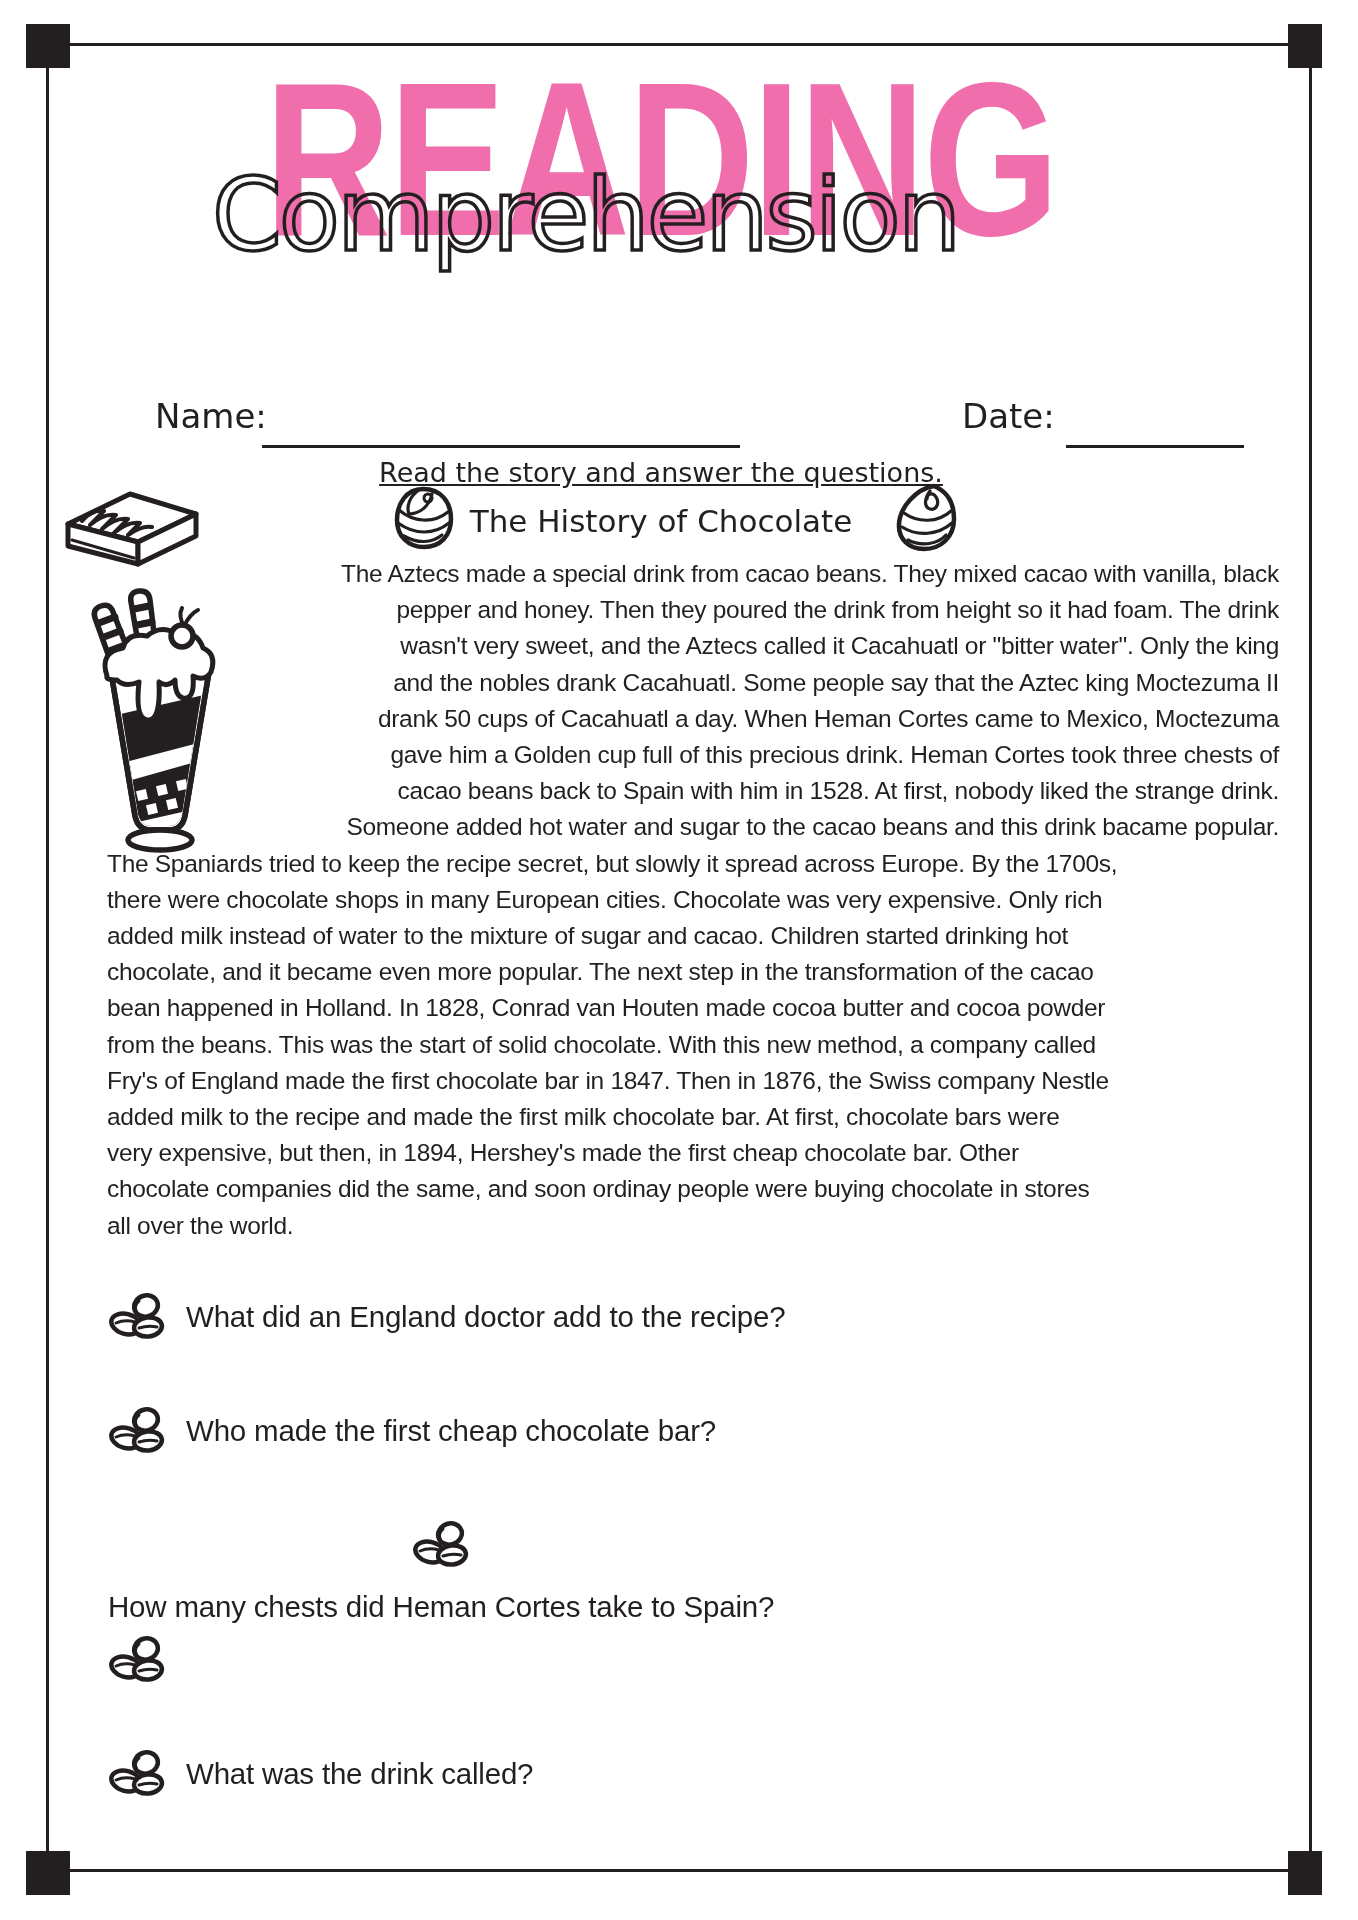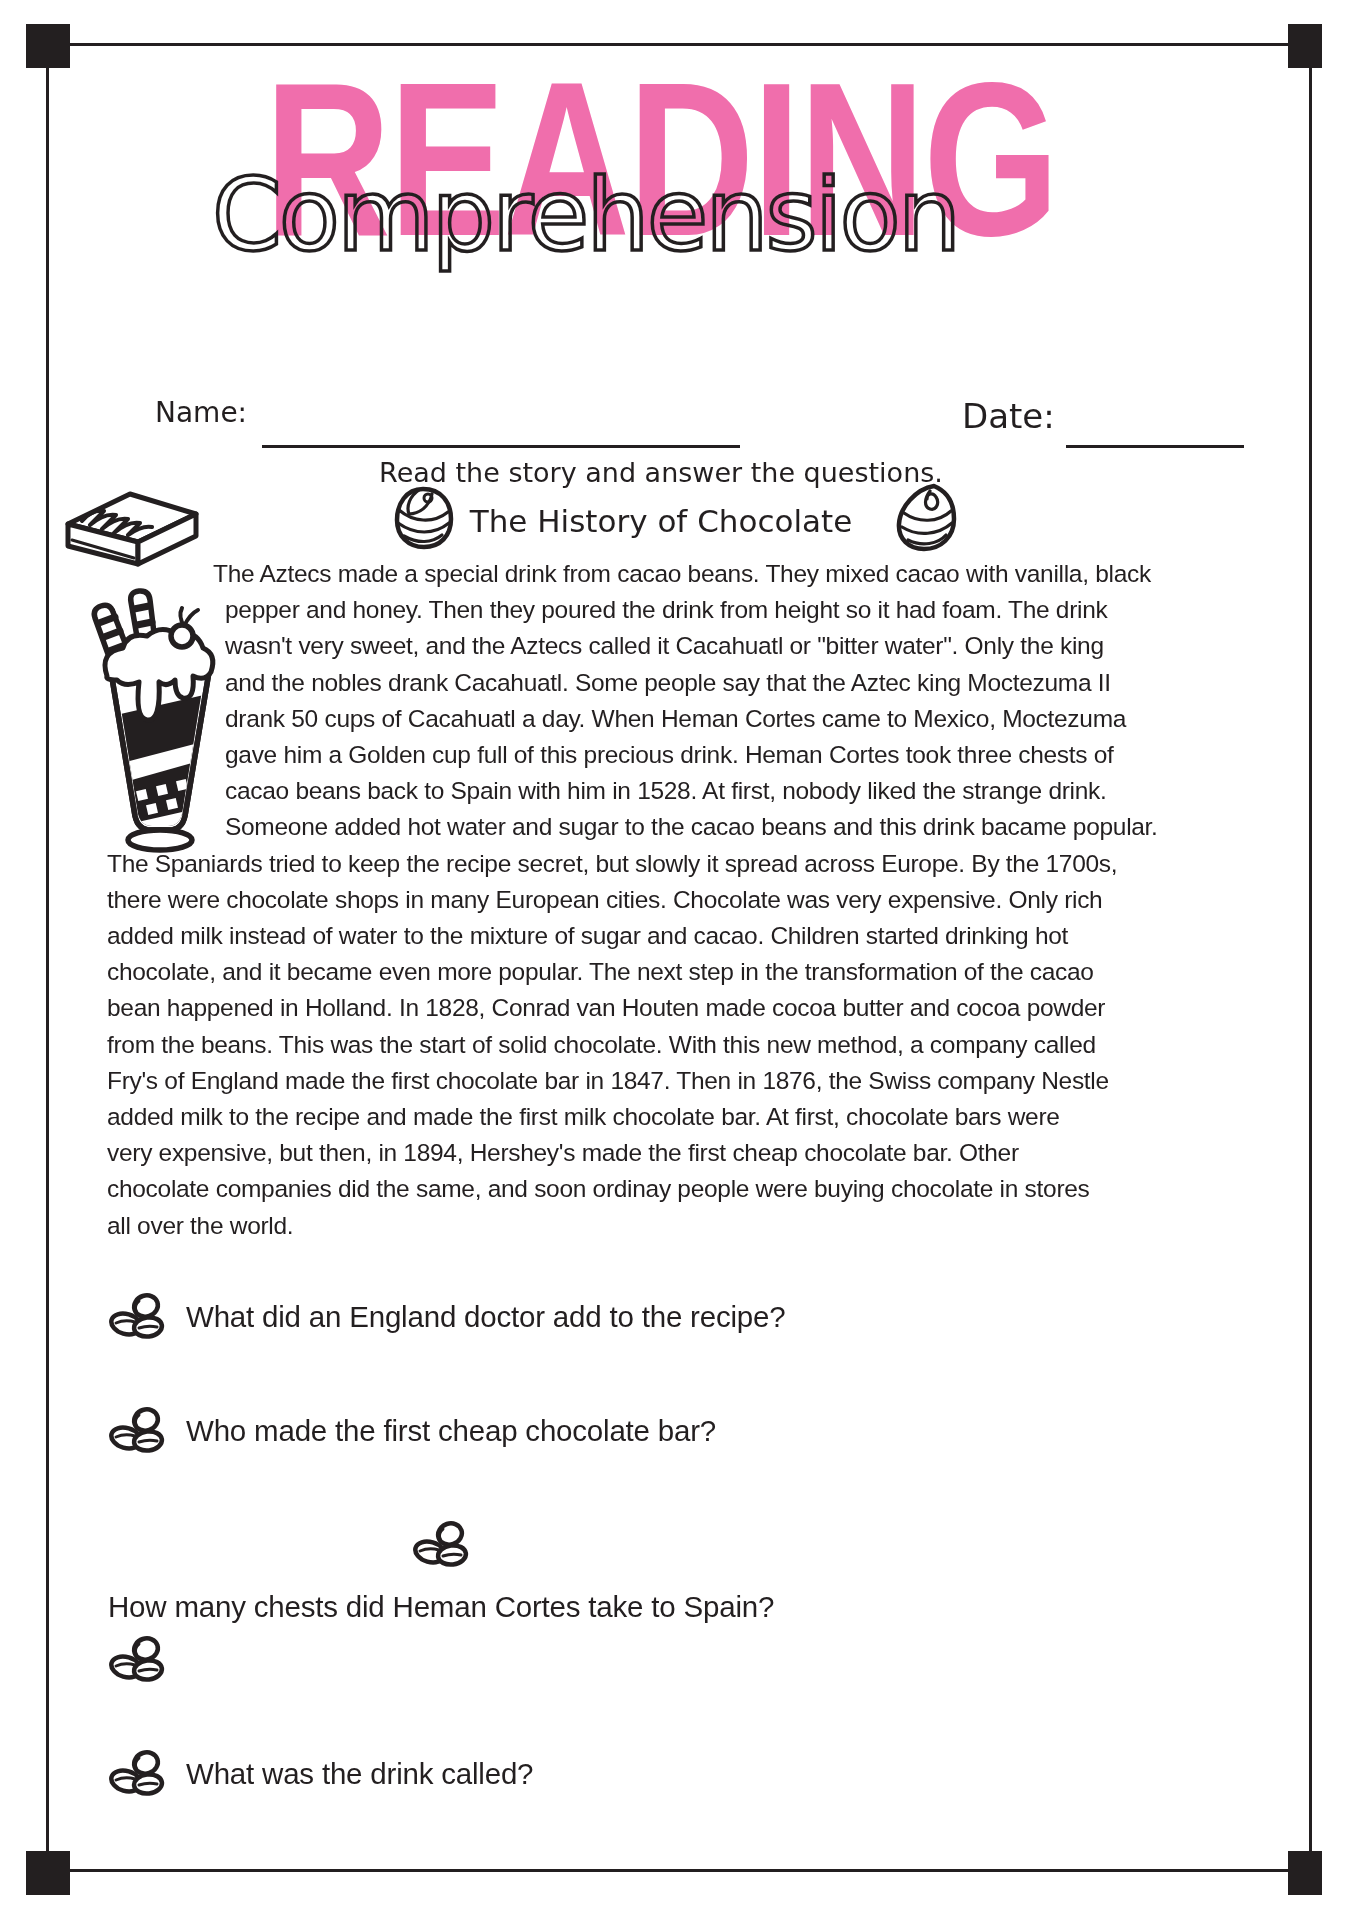--- a/index.html
+++ b/index.html
@@ -21,37 +21,37 @@
     position:absolute; top:50px; left:0; right:0; text-align:center;
     font-family:"Liberation Sans",sans-serif; font-weight:bold;
     font-size:175px; line-height:1; letter-spacing:-2px;
     color:#F06EAC; transform:scaleY(1.25); transform-origin:50% 0; z-index:1;
   }
   .title-sub {
     position:absolute; top:166px; left:212px; z-index:2;
     font-family:"DejaVu Sans",sans-serif; font-size:100px; line-height:1;
     letter-spacing:-3px; color:transparent; -webkit-text-stroke:3.5px #231F20;
   }
-  .name-label { position:absolute; left:155px; top:396px; font-size:28px; }
+  .name-label { position:absolute; left:155px; top:396px; font-size:34px; }
   .name-line  { position:absolute; left:262px; top:416px; width:478px; height:32px; border-bottom:3px solid #231F20; }
   .date-label { position:absolute; left:962px; top:396px; font-size:34px; }
   .date-line  { position:absolute; left:1066px; top:416px; width:178px; height:32px; border-bottom:3px solid #231F20; }
-  .instructions { position:absolute; top:457px; left:0; right:0; text-align:center; font-size:27px; }
+  .instructions { position:absolute; top:457px; left:0; right:0; text-align:center; font-size:27px;text-decoration:underline; }
   .story-title  { position:absolute; top:503px; left:0; right:0; text-align:center; font-size:31px; }
   .truffle-left  { position:absolute; left:392px; top:485px; }
   .truffle-right { position:absolute; left:893px; top:482px; }
   .choc-bar  { position:absolute; left:48px; top:478px; }
   .milkshake { position:absolute; left:85px; top:576px; }
   .story-text {
     position:absolute; left:107px; top:556px; width:1172px;
     font-family:"Liberation Sans",sans-serif; font-size:24.5px;
     letter-spacing:-0.3px; line-height:36.2px;
   }
   .story-line { white-space:nowrap; }
-  .story-line:nth-child(-n+8) { margin-left:118px; }
+  .story-line:nth-child(-n+8) { margin-left:118px;text-align:right; }
   .story-line:nth-child(1)    { margin-left:106px; }
   .questions { position:absolute; left:0; top:0; width:1358px; height:1920px; pointer-events:none; }
   .question {
     position:absolute; left:108px; display:flex; align-items:center; gap:20px;
     pointer-events:auto;
   }
   .question:nth-child(1) { top:1292px; }
   .question:nth-child(2) { top:1406px; }
   .question:nth-child(3) { top:1520px;flex-direction:column; }
   .question:nth-child(4) { top:1635px; }

